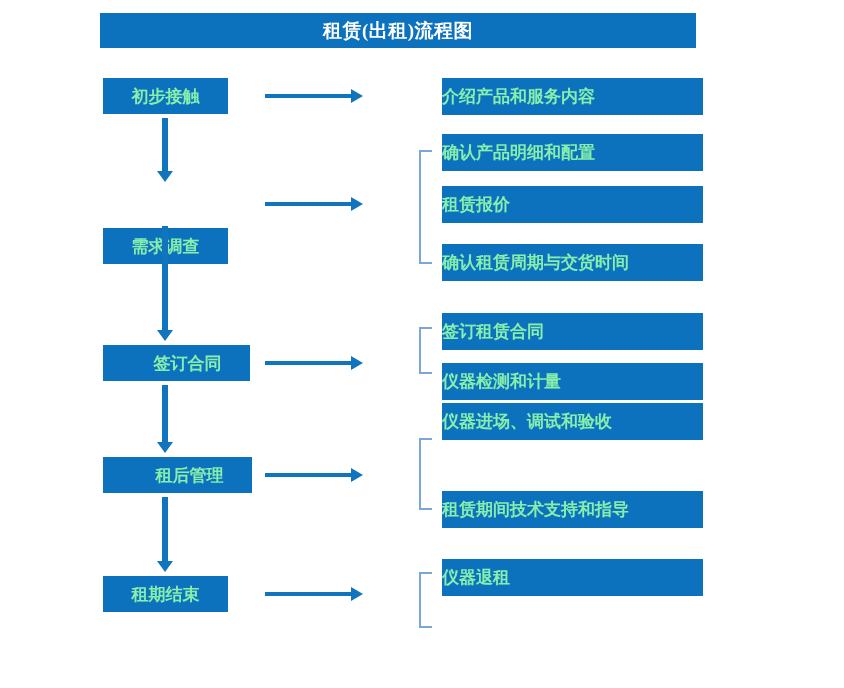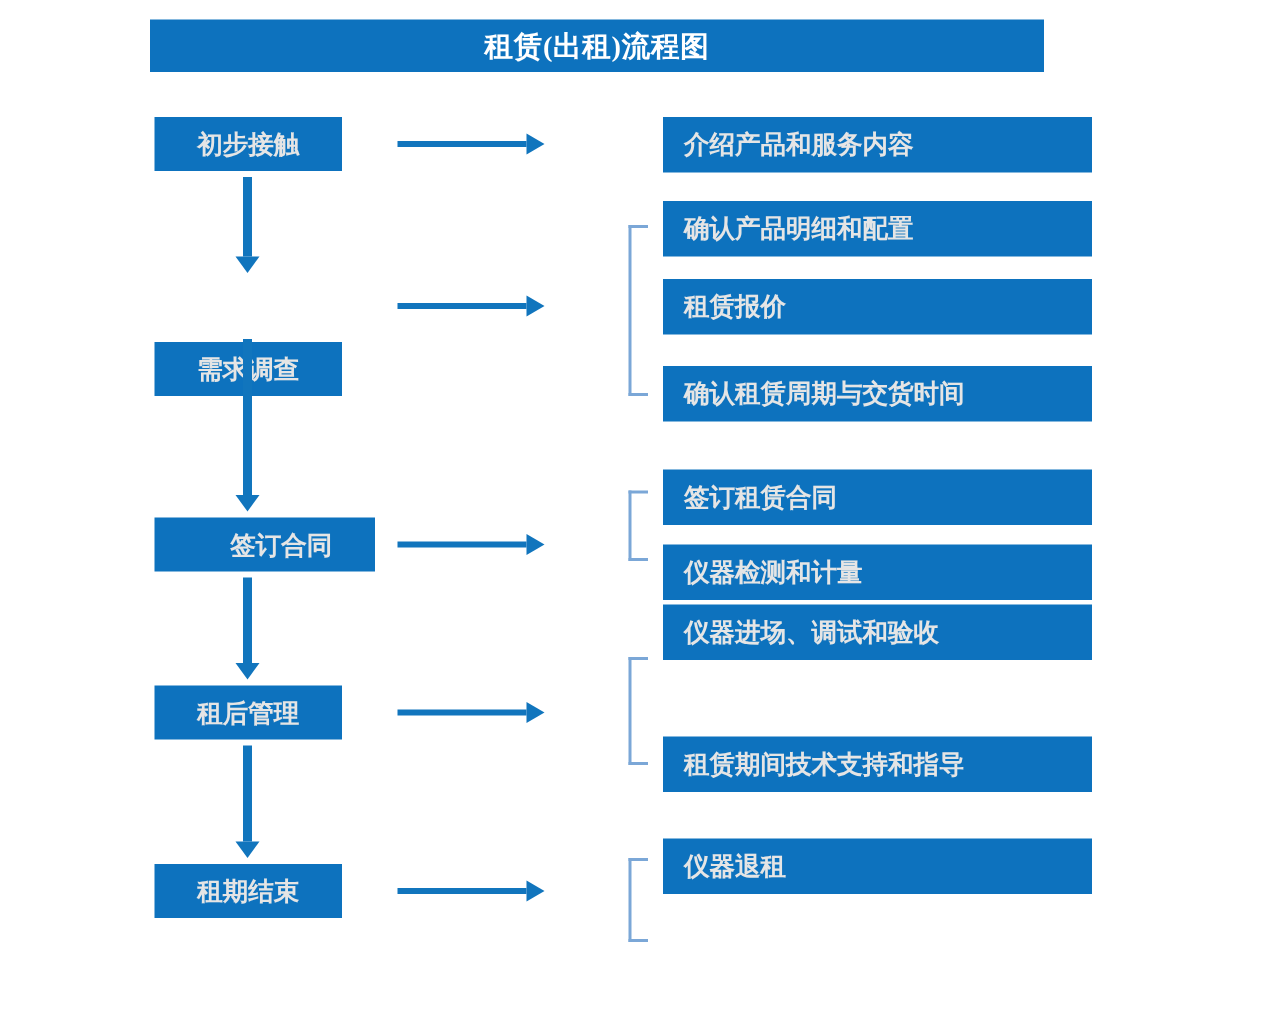--- a/index.html
+++ b/index.html
@@ -36,38 +36,38 @@
     justify-content: center;
     font-size: 19px;
     font-weight: bold;
     letter-spacing: 0.5px;
   }
 
   
   .box {
     position: absolute;
     background: #0D72BE;
-    color: #e5e5e5;
+    color: #86efac;
     display: flex;
     align-items: center;
     font-weight: bold;
     white-space: nowrap;
   }
   .box.stage {
     width: 125px;
     height: 36px;
     justify-content: center;
     font-size: 17px;
   }
   .box.detail {
     left: 442px;
-    width: 286px;
+    width: 261px;
     height: 37px;
     justify-content: flex-start;
-    padding-left: 14px;
+    padding-left: 0;
     box-sizing: border-box;
     font-size: 17px;
   }
 
   
   .h-arrow {
     position: absolute;
     height: 14px;
     pointer-events: none;
   }
@@ -129,21 +129,21 @@
 <div id="canvas">
 
   <div class="title-bar">租赁(出租)流程图</div>
 
   <div class="box stage" style="left:103px; top:78px;">初步接触</div>
 
   <div class="box stage" style="left:103px; top:186px;margin-top:42px;">需求调查</div>
 
   <div class="box stage" style="left:103px; top:345px;padding-left:22px;">签订合同</div>
 
-  <div class="box stage" style="left:103px; top:457px;">租后管理</div>
+  <div class="box stage" style="left:103px; top:457px;padding-left:24px;">租后管理</div>
 
   <div class="box stage" style="left:103px; top:576px;">租期结束</div>
 
   <div class="v-arrow" style="left:157px; top:118px; height:64px;">
     <div class="shaft" style="height:53px;"></div>
     <div class="head" style="top:53px;"></div>
   </div>
 
   <div class="v-arrow" style="left:157px; top:226px; height:115px;">
     <div class="shaft" style="height:104px;"></div>

